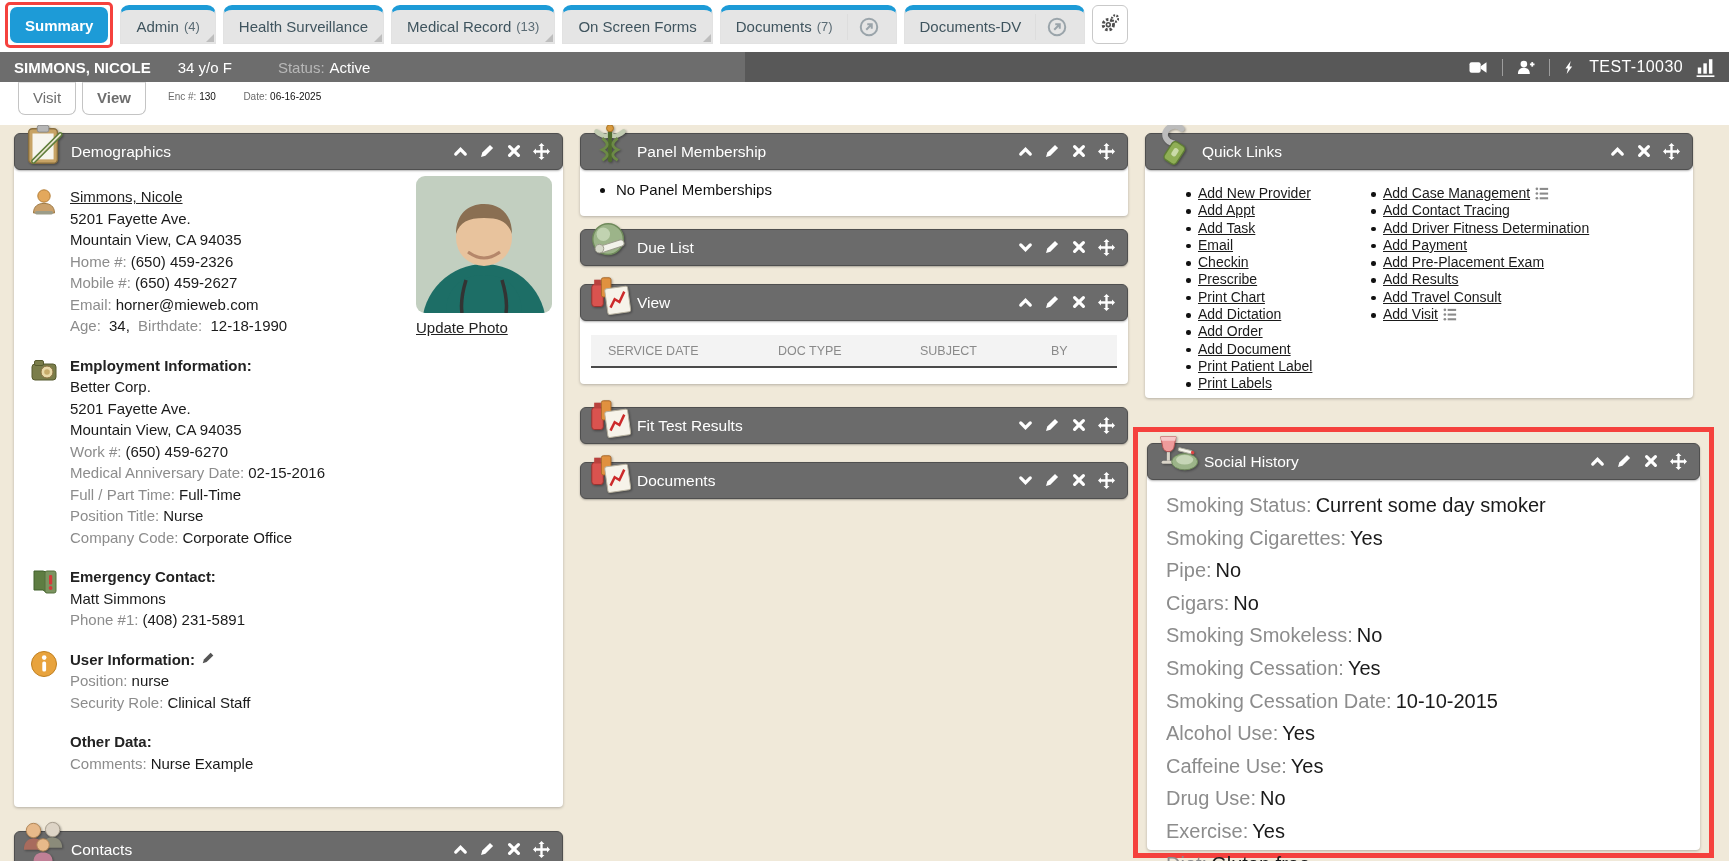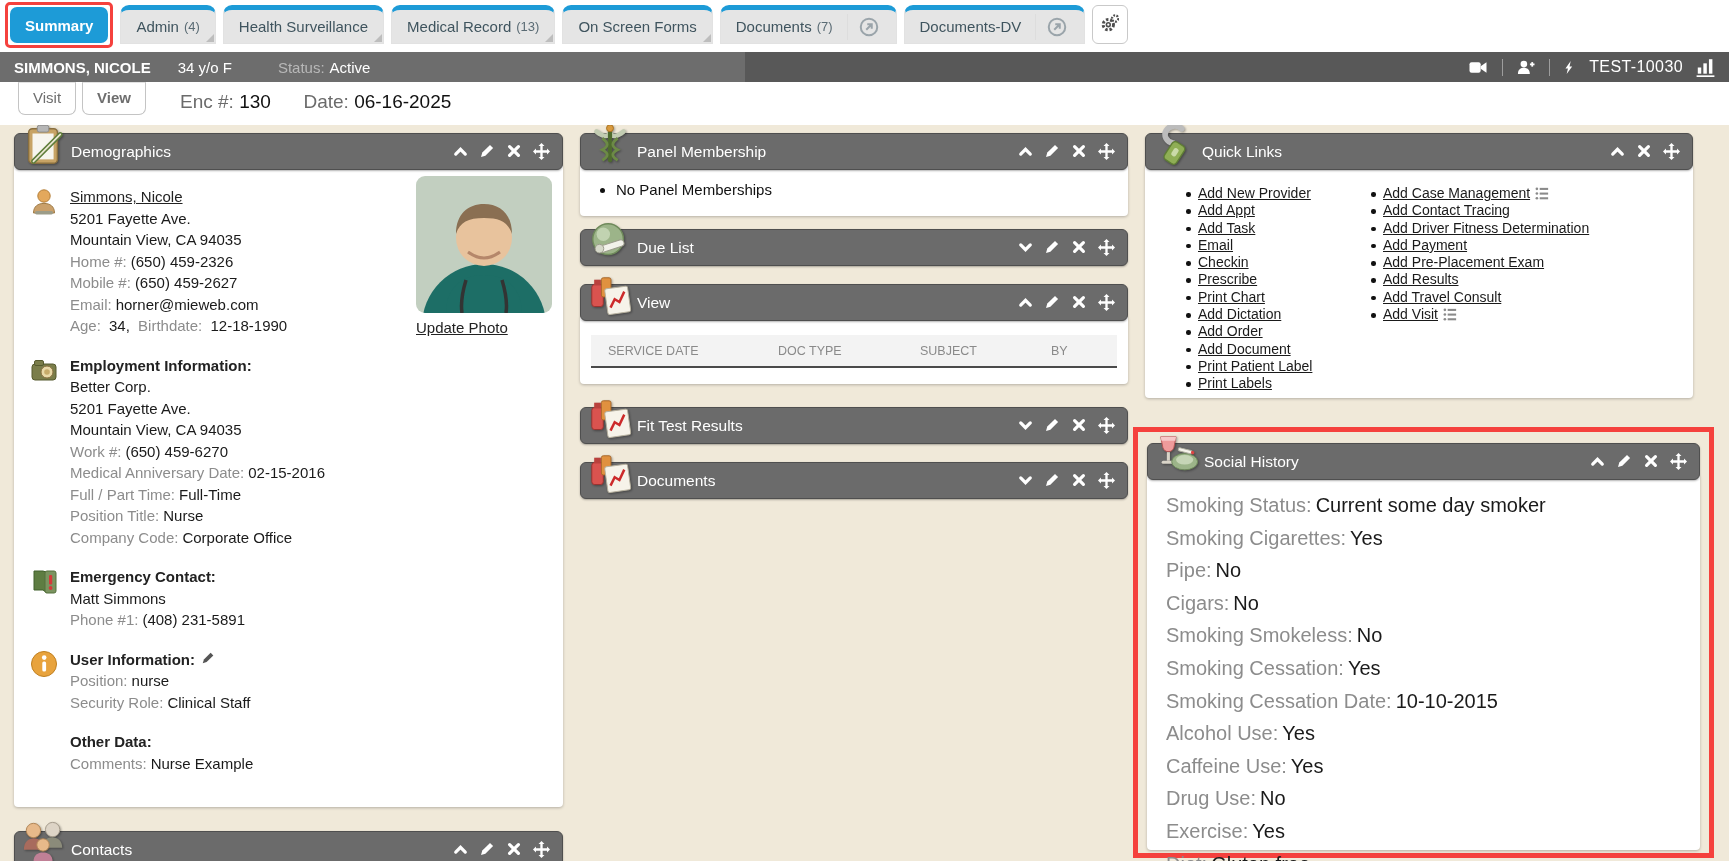--- a/index.html
+++ b/index.html
@@ -31,21 +31,21 @@
   .vdiv { width:1px; height:17px; background:#9d9d9d; }
   .pid { font-size:16px; letter-spacing:.4px; }
   .bar-ic { display:inline-flex; color:#fff; cursor:pointer; }
 
   
   .encrow { position:absolute; top:82px; left:0; width:100%; height:43px; background:#fff; display:flex; align-items:flex-start; z-index:10; }
   .encbtn { margin-top:0; padding:6px 14px 8px; border:1px solid #c4c4c4; border-top-color:#e2e2e2; border-radius:0 0 7px 7px;
             color:#6e6e6e; font-size:15px; background:#fff; cursor:pointer; }
   .encbtn.first { margin-left:18px; }
   .encbtn + .encbtn { margin-left:6px;font-weight:bold; }
-  .encinfo { margin-left:34px; margin-top:9px; font-size:19px; }
+  .encinfo { margin-left:22px; margin-top:9px; font-size:10px; }
   .encinfo .lbl { color:#6b6b6b; }
   .encinfo .val { color:#111; }
   .encinfo .gap { display:inline-block; width:22px; }
 
   
   .col { position:absolute; top:133px; }
   .col-left  { left:14px;  width:549px; }
   .col-mid   { left:580px; width:548px; }
   .col-right { left:1145px; width:548px; }
   .panel { position:relative; }

